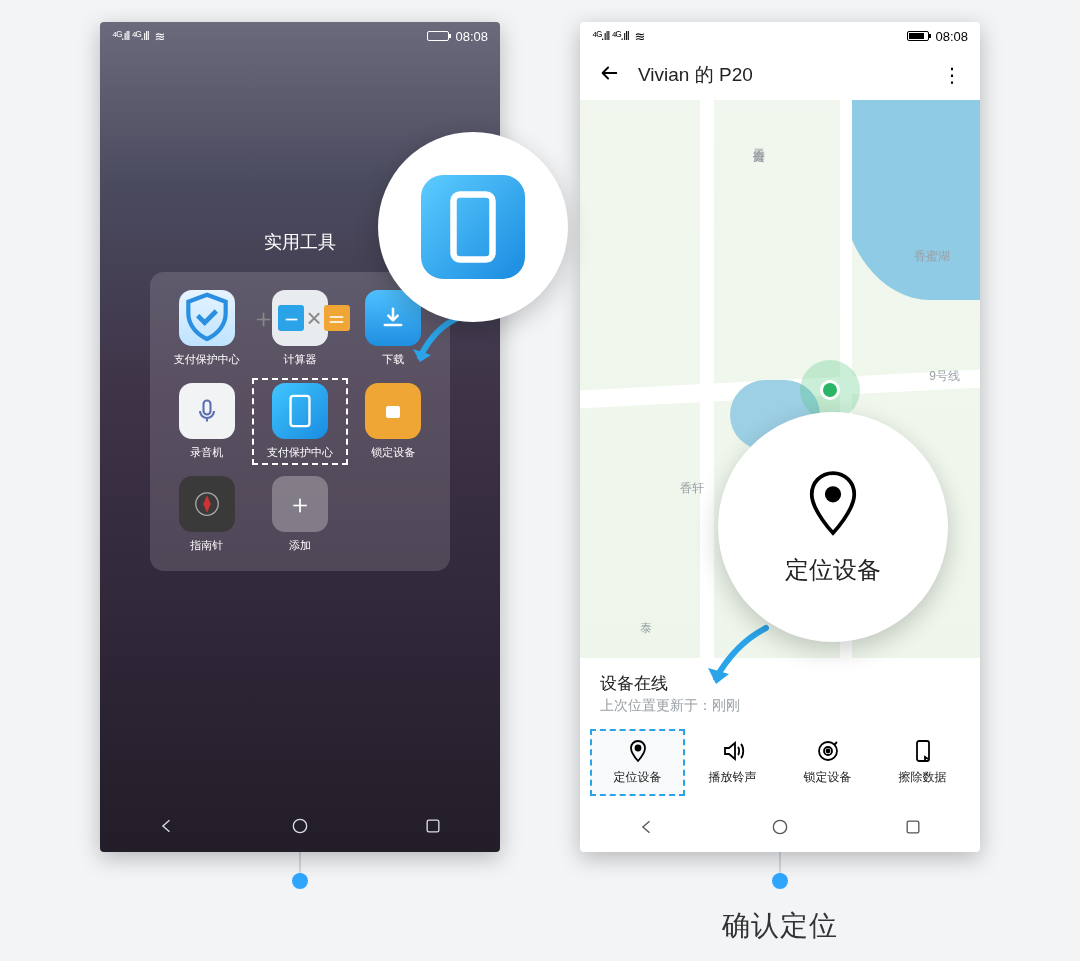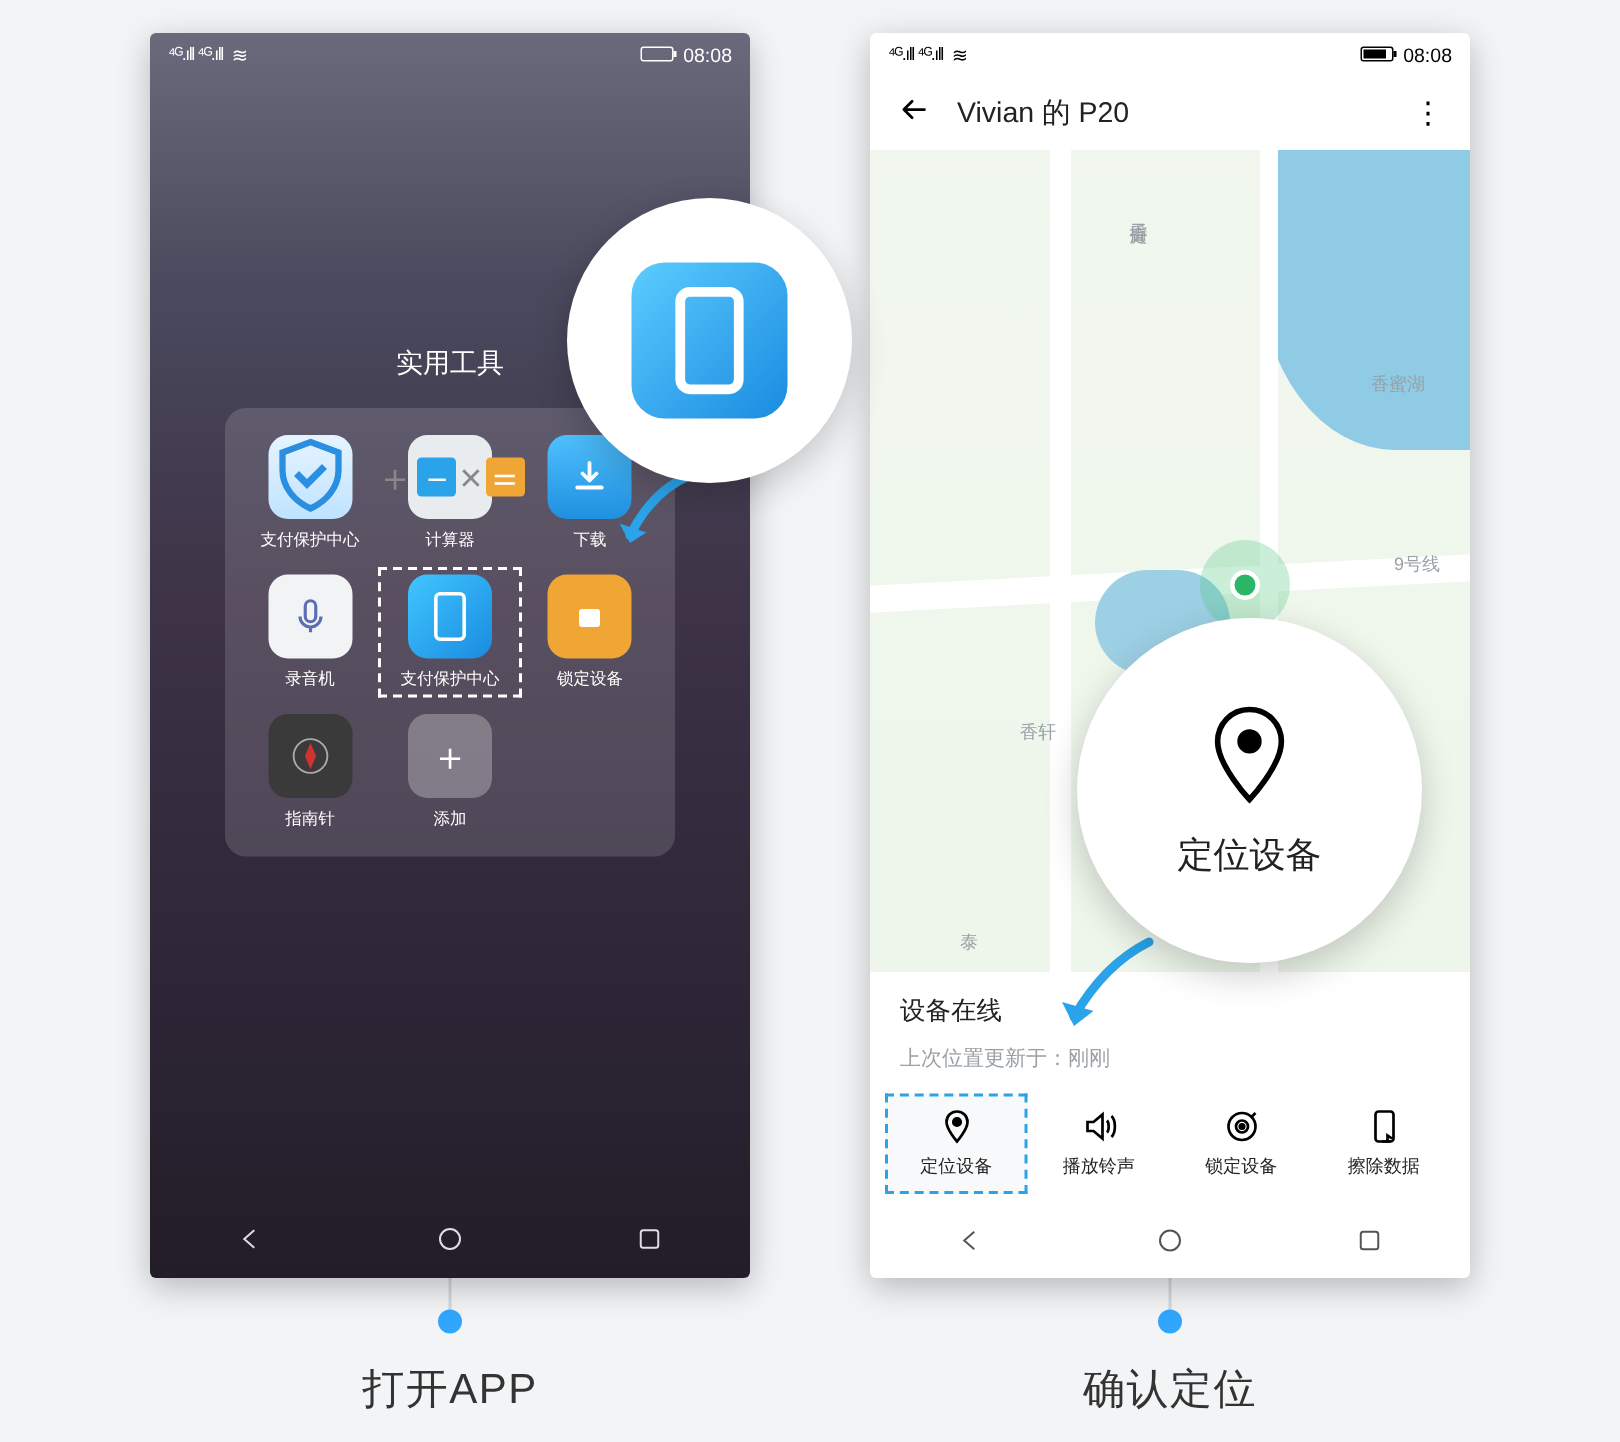--- a/index.html
+++ b/index.html
@@ -111,21 +111,21 @@
   .map .water1 { position:absolute; top:0; right:0; width:140px; height:200px; background:#8fcbe4; border-bottom-left-radius:90px 120px;}
   .map .water2 { position:absolute; top:280px; left:150px; width:90px; height:70px; background:#9dd0e5; border-radius:40px;}
   .map .road1 { position:absolute; top:280px; left:-20px; right:-20px; height:18px; background:#fff; transform:rotate(-3deg);}
   .map .road2 { position:absolute; top:0; bottom:0; left:120px; width:14px; background:#fff;}
   .map .road3 { position:absolute; top:0; bottom:0; left:260px; width:12px; background:#fff;}
   .map .lbl { position:absolute; font-size:12px; color:#9aa0a6;}
   .loc-dot { position:absolute; width:60px; height:60px; border-radius:50%; background:rgba(83,200,130,0.3); top:260px; left:220px; display:flex; align-items:center; justify-content:center;}
   .loc-dot::after { content:""; width:14px; height:14px; border-radius:50%; background:#2bb567; border:3px solid #fff;}
   .device-panel { padding:14px 20px 6px; }
   .device-status { font-size:17px; color:#222;}
-  .device-sub { font-size:14px; color:#9aa0a6; margin-top:12px;}
+  .device-sub { font-size:14px; color:#9aa0a6; margin-top:2px;}
   .action-row { display:flex; padding:8px 10px 10px; }
   .action {
     flex:1; display:flex; flex-direction:column; align-items:center; gap:6px;
     font-size:12px; color:#222; padding:10px 0;
   }
   .action.sel { outline:2px dashed #2aa3e8; outline-offset:-2px; background:#f8f9fa;}
   .action svg { width:24px; height:24px; stroke:#000; fill:none; stroke-width:1.8;}
   .navbar2 { height:46px; display:flex; justify-content:space-around; align-items:center; }
   .navbar2 svg { width:20px; height:20px; stroke:#555; fill:none; stroke-width:1.6;}
   .callout2 { top: 390px; left: 138px; width:230px; height:230px; flex-direction:column; gap:16px;}
@@ -239,21 +239,20 @@
         </svg>
     </div>
   </div>
   <svg class="arrow arrow1" viewBox="0 0 70 70">
     <path d="M55 10 Q 30 20 15 50" stroke="#2aa3e8" stroke-width="6" fill="none" stroke-linecap="round"></path>
     <path d="M8 42 L15 55 L26 48 Z" fill="#2aa3e8"></path>
   </svg>
 
   <div class="step-line"></div>
   <div class="step-dot"></div>
-  <div class="step-caption">打开APP</div>
 </div>
 
 <div class="phone-col">
   <div class="phone phone2">
     <div class="status-bar">
       <div class="status-left">
         <span class="signal-icon">⁴ᴳ.ıll ⁴ᴳ.ıll</span>
         <span>≋</span>
       </div>
       <div class="status-right">

